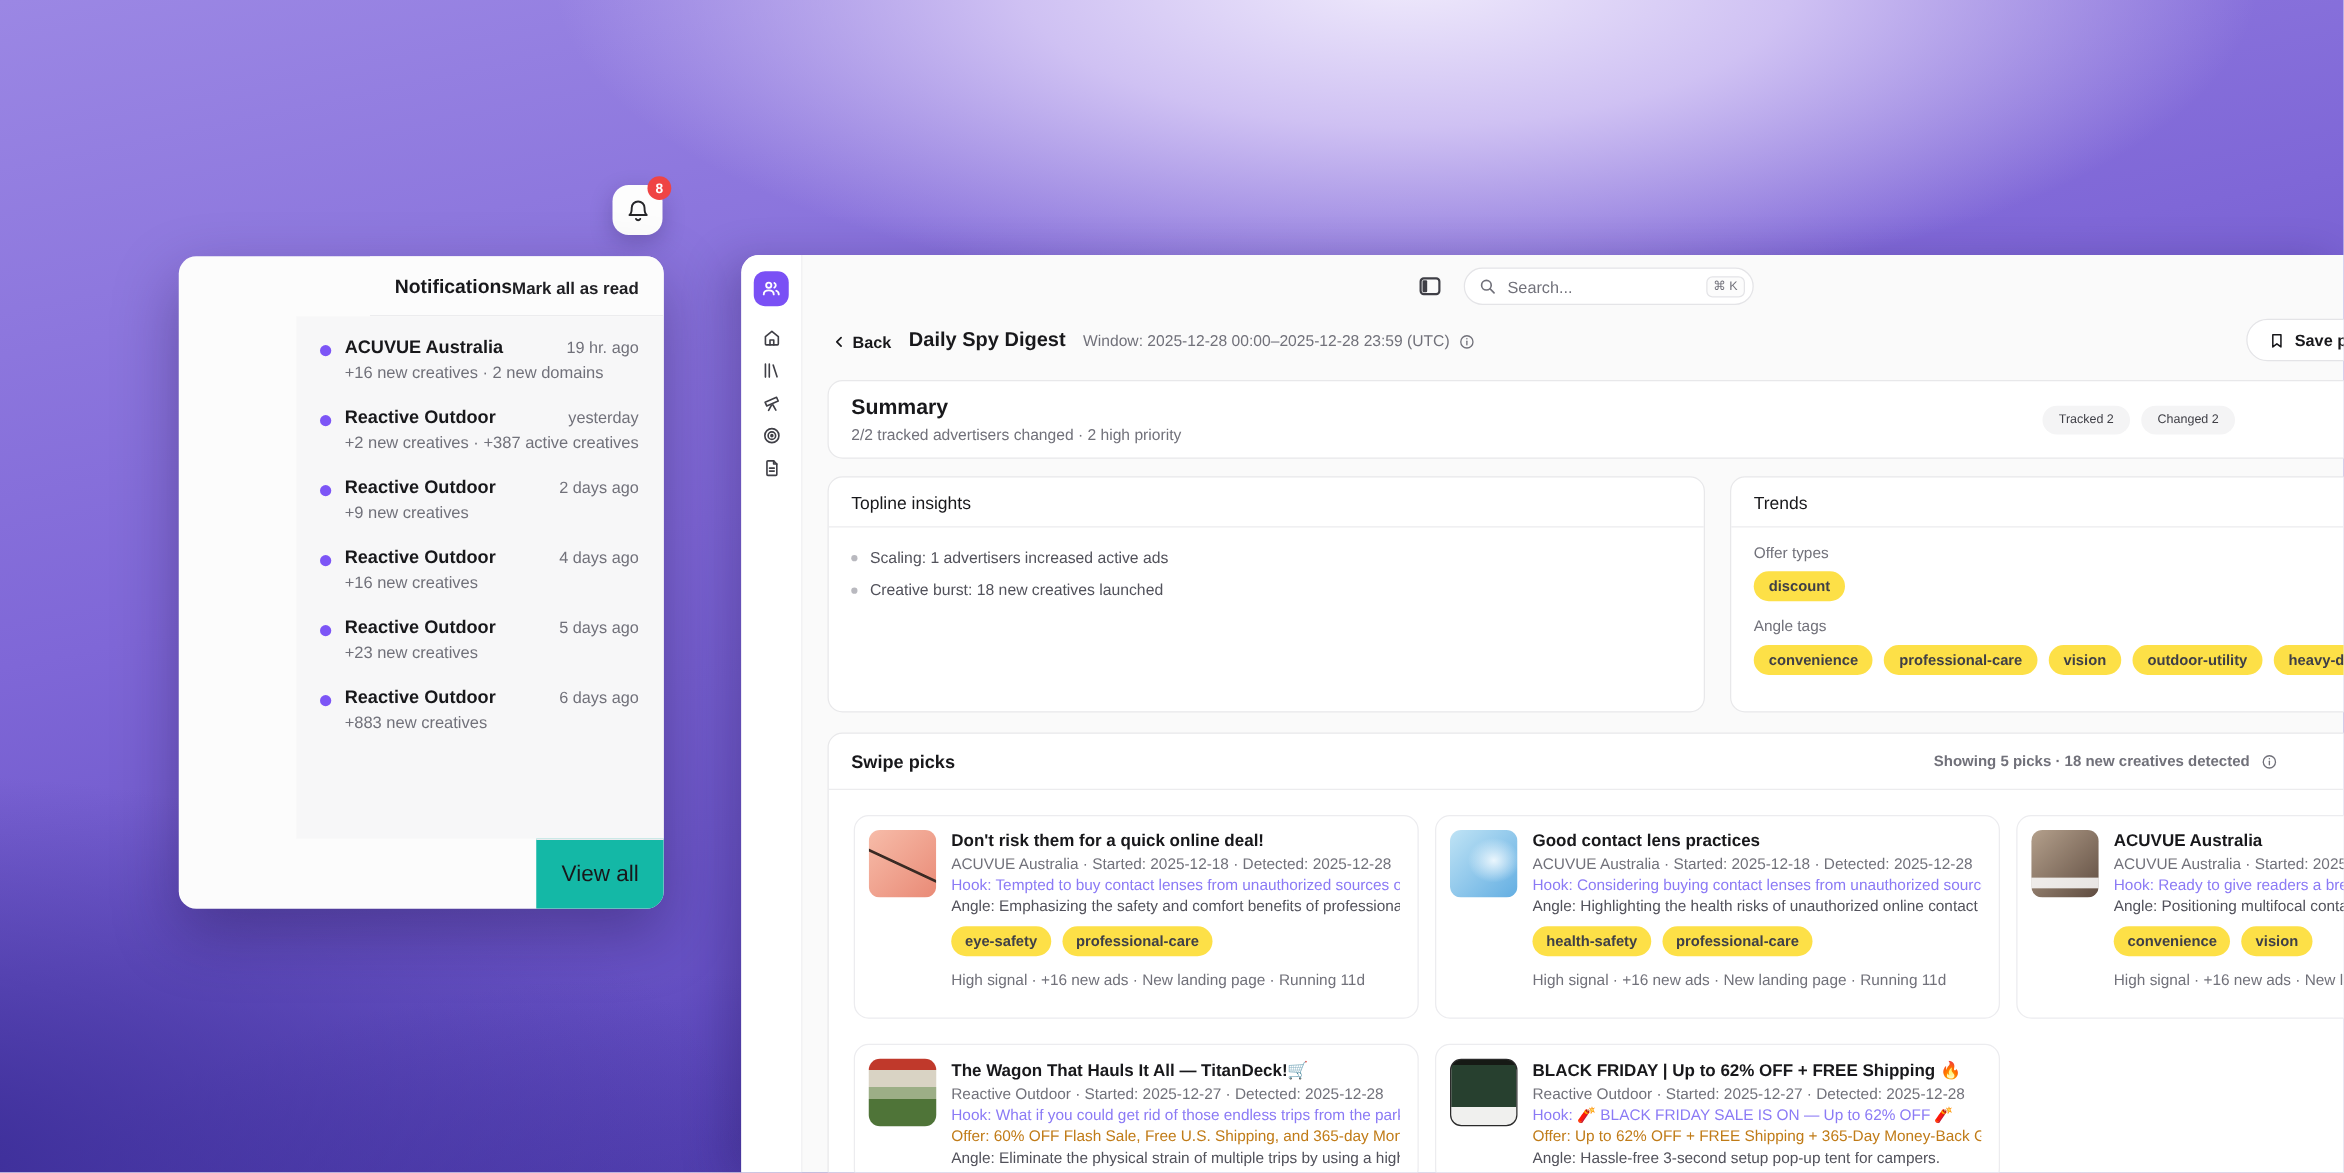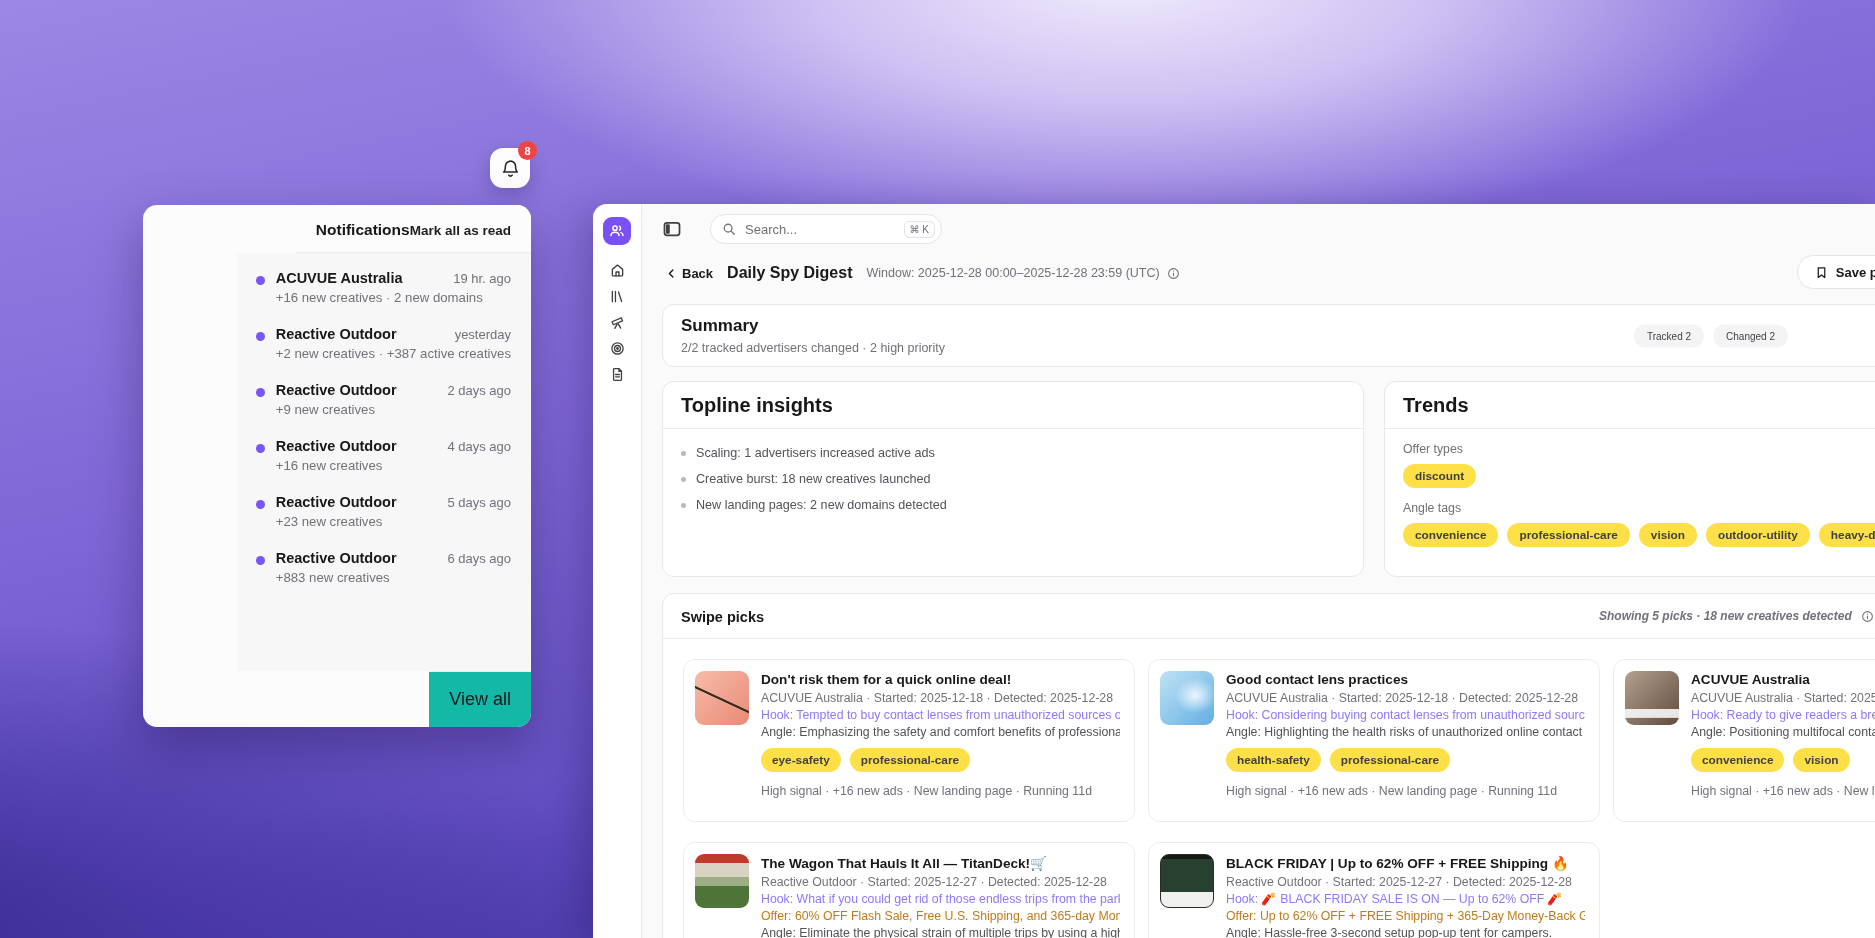--- a/index.html
+++ b/index.html
@@ -36,21 +36,21 @@
 
   
   .app{position:absolute;left:593px;top:204px;width:1282px;height:734px;background:#fafafa;
     border-top-left-radius:14px;box-shadow:-12px 6px 34px rgba(32,18,80,.28);display:flex;overflow:hidden;}
   .rail{width:48px;background:#fff;border-right:1px solid #e9e9ec;border-top-left-radius:14px;
     display:flex;flex-direction:column;align-items:center;flex:none;}
   .logo{width:28px;height:28px;border-radius:9px;background:#7a50f5;margin:13px 0 12px;display:flex;align-items:center;justify-content:center;color:#fff;}
   .rail-btn{width:48px;height:26px;display:flex;align-items:center;justify-content:center;color:#3f3f46;}
   .main{flex:1;position:relative;min-width:0;}
 
-  .topbar{height:50px;display:flex;align-items:center;gap:24px;padding-left:16px;}
+  .topbar{height:50px;display:flex;align-items:center;gap:13px;padding-left:16px;justify-content:center;}
   .toggle-btn{width:28px;height:28px;display:flex;align-items:center;justify-content:center;color:#3f3f46;}
   .search{width:232px;height:30px;border:1px solid #e4e4e7;background:#fff;border-radius:999px;
     display:flex;align-items:center;gap:7px;padding:0 6px 0 11px;box-sizing:border-box;color:#71717a;}
   .search input{flex:1;border:0;outline:0;background:transparent;font:13px "Liberation Sans",sans-serif;color:#18181b;min-width:0;}
   .search input::placeholder{color:#71717a;}
   .kbd{font-size:10px;color:#71717a;border:1px solid #e4e4e7;background:#fcfcfc;border-radius:5px;padding:2px 5px;white-space:nowrap;}
 
   .titlerow{height:38px;display:flex;align-items:center;gap:14px;padding-left:24px;position:relative;}
   .back{display:flex;align-items:center;gap:5px;font-size:13px;font-weight:600;color:#18181b;cursor:pointer;}
   .page-title{font-size:16px;font-weight:bold;}
@@ -64,33 +64,33 @@
 
   .summary{display:flex;align-items:center;padding:11px 18px;margin-bottom:14px;position:relative;min-height:62px;}
   .summary h3{margin:0 0 5px;font-size:17px;font-weight:bold;}
   .summary .sub{font-size:12.5px;color:#71717a;}
   .badges{position:absolute;right:213px;top:50%;transform:translateY(-50%);display:flex;gap:9px;}
   .badge{background:#f4f4f5;border-radius:999px;padding:6px 13px;font-size:10px;color:#3f3f46;white-space:nowrap;}
 
   .row2{display:flex;gap:20px;margin-bottom:16px;}
   .topline{width:702px;flex:none;min-height:148px;}
   .trends{flex:1;min-height:148px;}
-  .card-head{padding:12px 18px 11px;font-size:20px;font-weight:bold;border-bottom:1px solid #ececee;}
+  .card-head{padding:12px 18px 11px;font-size:14px;font-weight:normal;border-bottom:1px solid #ececee;}
   .topline-body{padding:11px 18px 14px;}
   .ti{display:flex;align-items:center;gap:10px;padding:6px 0;font-size:12.6px;color:#52525b;}
   .ti .b{width:5px;height:5px;border-radius:50%;background:#b9b9bf;flex:none;}
   .trends-body{padding:12px 18px 16px;}
   .t-label{font-size:12.3px;color:#71717a;margin:1px 0 8px;}
   .tags{display:flex;gap:9px;flex-wrap:nowrap;}
   .tag{background:#fde047;border-radius:999px;padding:5px 12px;font-size:11.8px;font-weight:600;color:#3f3f46;white-space:nowrap;}
   .trends .tags{margin-bottom:13px;}
 
   .picks{position:relative;margin-bottom:14px;padding-bottom:18px;}
   .picks-head{padding:15px 18px 13px;font-size:14.5px;font-weight:bold;border-bottom:1px solid #ececee;position:relative;}
-  .picks-right{position:absolute;left:936px;top:50%;transform:translateY(-50%);display:flex;align-items:center;gap:9px;white-space:nowrap;font-style:italic;}
+  .picks-right{position:absolute;left:884px;top:50%;transform:translateY(-50%);display:flex;align-items:center;gap:9px;white-space:nowrap;}
   .picks-meta{font-size:12px;color:#71717a;}
   .grid{padding:20px 20px 0;display:grid;grid-template-columns:repeat(3,452px);gap:20px 13px;}
   .pick{border:1px solid #ececef;border-radius:12px;padding:11px 14px 10px 11px;display:flex;gap:12px;background:#fff;box-sizing:border-box;}
   .thumb{width:54px;height:54px;border-radius:9px;flex:none;}
   .t1{background:linear-gradient(25deg,rgba(0,0,0,0) 46%,#3a2a24 47%,#3a2a24 49%,rgba(0,0,0,0) 50%),linear-gradient(135deg,#f7bca9,#e98a76);}
   .t2{background:radial-gradient(70% 60% at 65% 45%, #eaf6fd 0%, rgba(255,255,255,0) 55%),linear-gradient(135deg,#bfe3f5,#63aee2);}
   .t3{background:linear-gradient(180deg,rgba(0,0,0,0) 70%,rgba(255,255,255,.85) 71% 86%,rgba(0,0,0,0) 87%),linear-gradient(135deg,#b4a08c,#5f4c40);}
   .t4{background:linear-gradient(180deg,#c0392b 0 16%,#d9d3c4 16% 42%,#9cae86 42% 60%,#4f7438 60%);}
   .t5{background:linear-gradient(180deg,#161a15 0 8%,#27402f 8% 72%,#f0f0ee 72%);border:1px solid #2a2a2a;box-sizing:border-box;}
   .pick-body{flex:1;min-width:0;}
@@ -301,24 +301,20 @@
           <div class="card-head">Topline insights</div>
           <div class="topline-body">
             <div class="ti">
                 <span class="b"></span>
                 <span>Scaling: 1 advertisers increased active ads</span>
               </div>
             <div class="ti">
                 <span class="b"></span>
                 <span>Creative burst: 18 new creatives launched</span>
               </div>
-            <div class="ti">
-                <span class="b"></span>
-                <span>New landing pages: 2 new domains detected</span>
-              </div>
           </div>
         </section>
         <section class="card trends">
           <div class="card-head">Trends</div>
           <div class="trends-body">
             <div class="t-label">Offer types</div>
             <div class="tags">
               <span class="tag">discount</span>
             </div>
             <div class="t-label">Angle tags</div>

